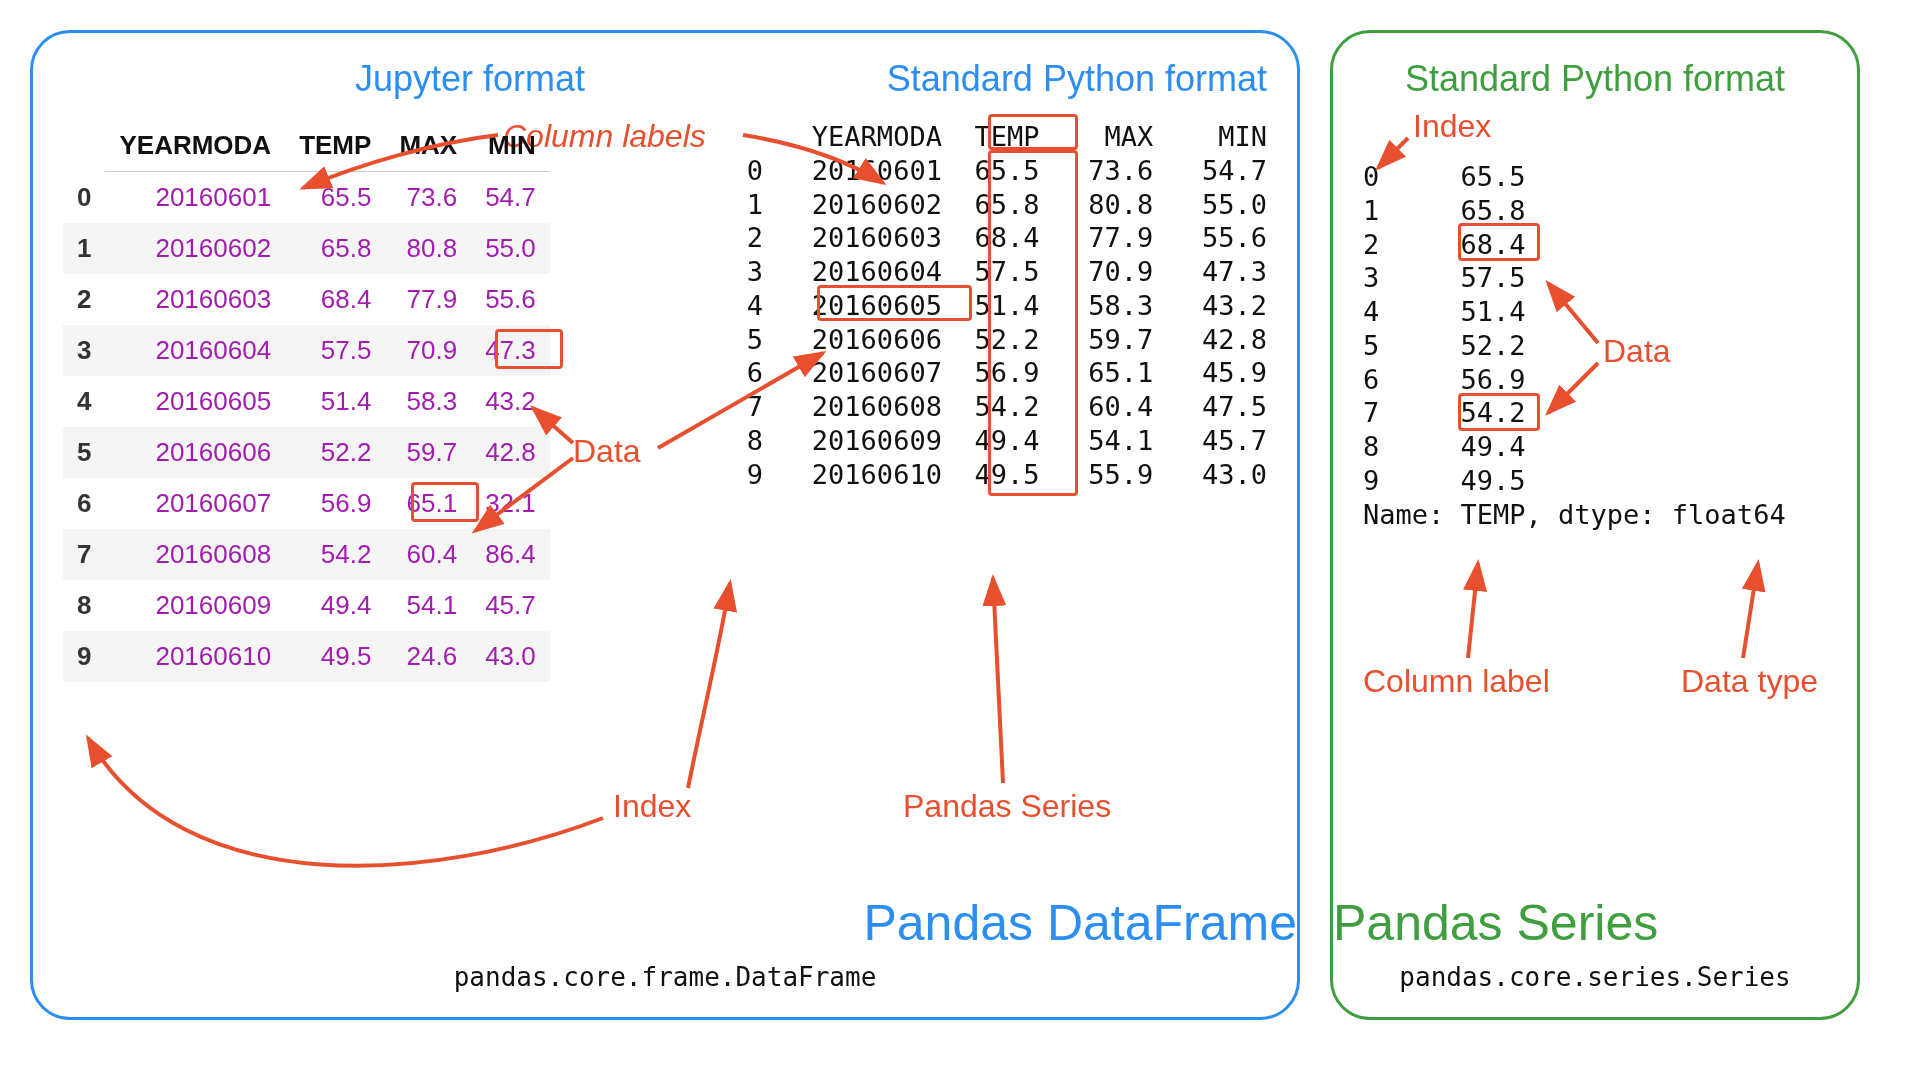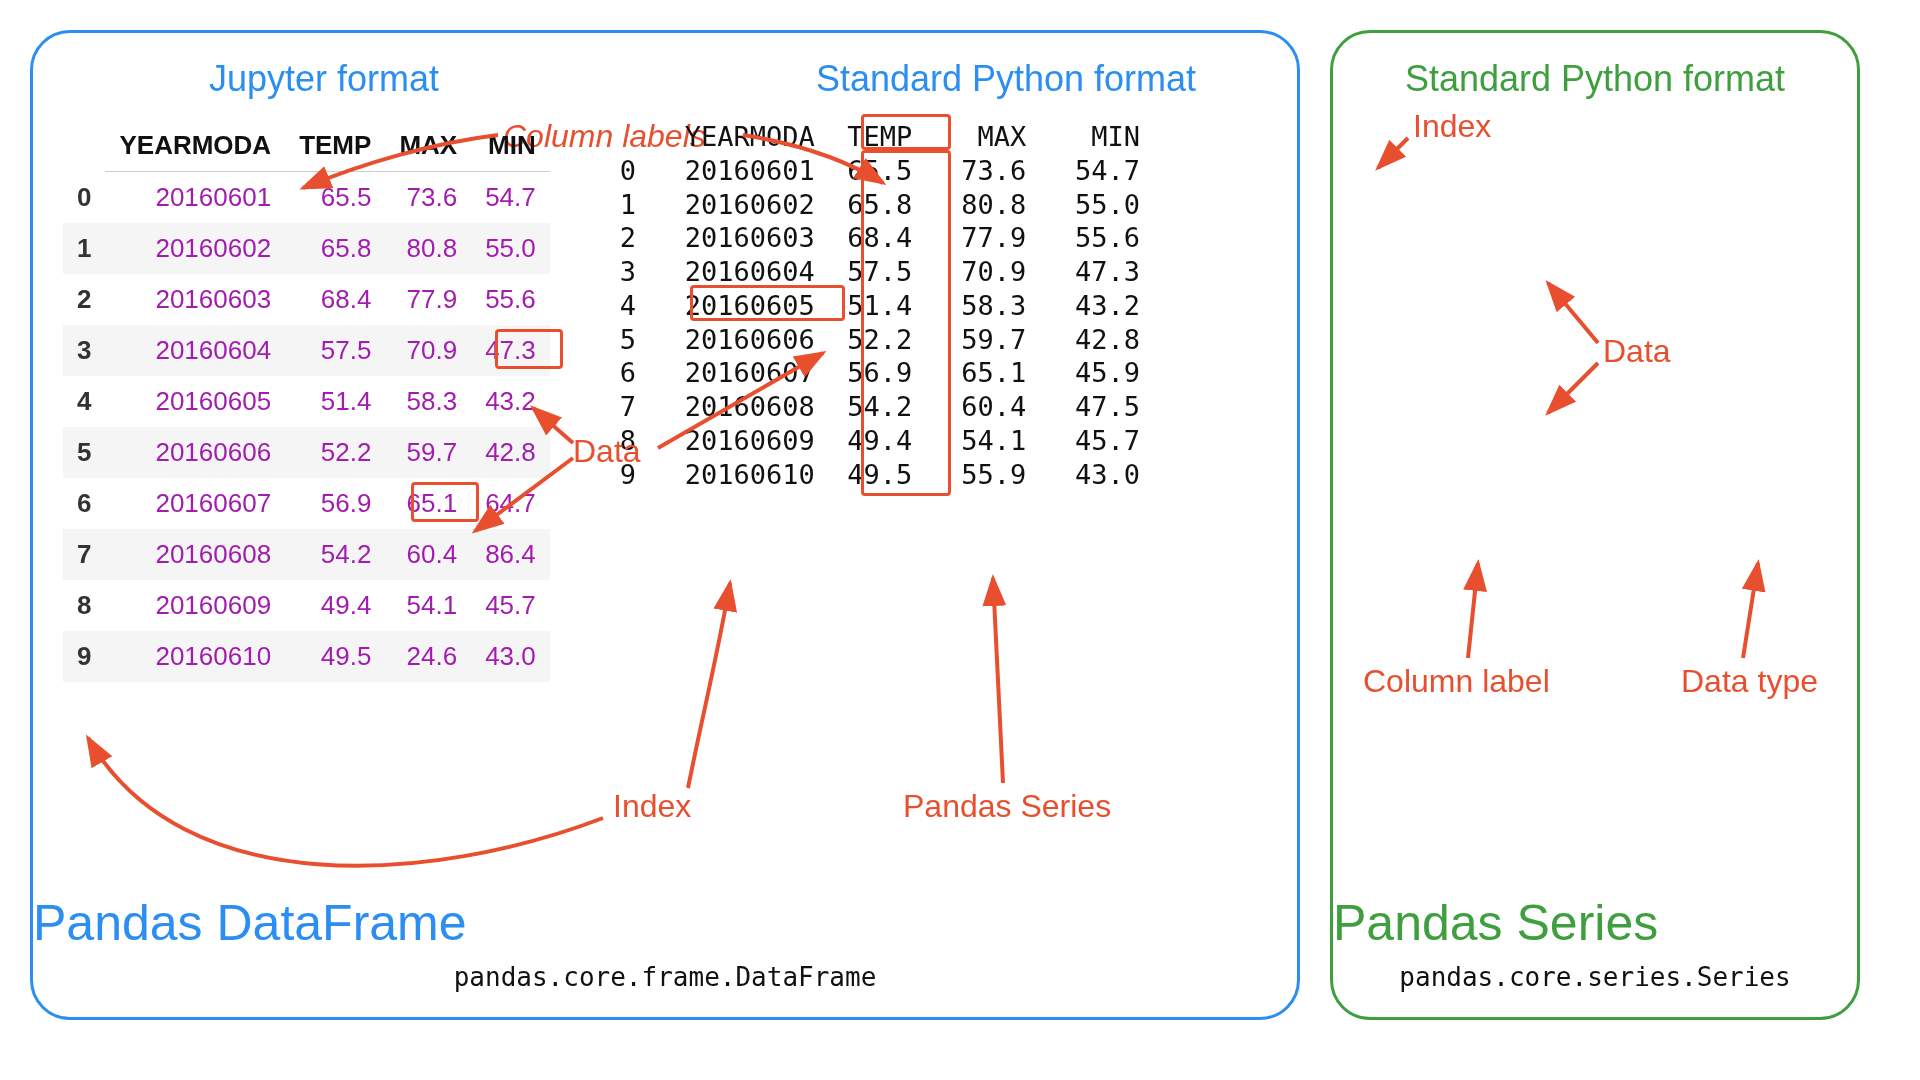--- a/index.html
+++ b/index.html
@@ -28,21 +28,21 @@
   .panel-ser {
     border: 3px solid #3f9f3f;
     width: 530px;
     height: 990px;
   }
   .heading {
     font-size: 36px;
     font-weight: 400;
     text-align: center;
   }
-  .heading-blue { color: #2b8ef0; }
+  .heading-blue { color: #2b8ef0; text-align: right; }
   .heading-green { color: #3f9f3f; }
   .bigtitle {
     font-size: 50px;
     font-weight: 400;
     margin-top: 25px;
   }
   .subtitle {
     font-family: "Menlo", "Consolas", monospace;
     font-size: 26px;
     text-align: center;
@@ -99,20 +99,21 @@
   }
   svg.arrows {
     position: absolute;
     left: 0; top: 0;
     pointer-events: none;
   }
   .df-content {
     display: flex;
     gap: 70px;
     margin-top: 20px;
+    justify-content: space-between;
   }
   .df-left { position: relative; }
   .df-right { position: relative; }
 </style>
 </head>
 <body>
 
 <div class="container">
 
   <div class="panel panel-df">
@@ -177,21 +178,21 @@
                 <td>20160606</td>
                 <td>52.2</td>
                 <td>59.7</td>
                 <td>42.8</td>
               </tr>
               <tr>
                 <td class="idx">6</td>
                 <td>20160607</td>
                 <td>56.9</td>
                 <td>65.1</td>
-                <td>64.7</td>
+                <td>32.1</td>
               </tr>
               <tr class="even">
                 <td class="idx">7</td>
                 <td>20160608</td>
                 <td>54.2</td>
                 <td>60.4</td>
                 <td>86.4</td>
               </tr>
               <tr>
                 <td class="idx">8</td>
@@ -262,20 +263,37 @@
 
     <div class="bigtitle heading-blue" style="position:absolute;left:0;right:0;bottom:65px;">Pandas DataFrame</div>
     <div class="subtitle" style="position:absolute;left:0;right:0;bottom:25px;">pandas.core.frame.DataFrame</div>
   </div>
 
   <div class="panel panel-ser">
     <div class="heading heading-green">Standard Python format</div>
 
     <div class="annot" style="left:80px;top:75px;">Index</div>
 
+    <div style="margin-top:60px;position:relative;">
+      <div class="mono" id="plain-ser">0     65.5
+1     65.8
+2     68.4
+3     57.5
+4     51.4
+5     52.2
+6     56.9
+7     54.2
+8     49.4
+9     49.5
+Name: TEMP, dtype: float64</div>
+
+      <div class="hl" style="left:95px;top:63px;width:82px;height:38px;"></div>
+      <div class="hl" style="left:95px;top:233px;width:82px;height:38px;"></div>
+
+    </div>
 
     <div class="annot" style="left:270px;top:300px;">Data</div>
 
     <div class="annot" style="left:30px;top:630px;">Column label</div>
     <div class="annot" style="left:330px;top:630px;margin-left:18px;">Data type</div>
 
     <svg class="arrows" width="530" height="990">
       <defs>
         <marker id="ah2" markerWidth="10" markerHeight="10" refX="7" refY="3" orient="auto">
           <path d="M0,0 L8,3 L0,6 Z" fill="#e84f2e"></path>

